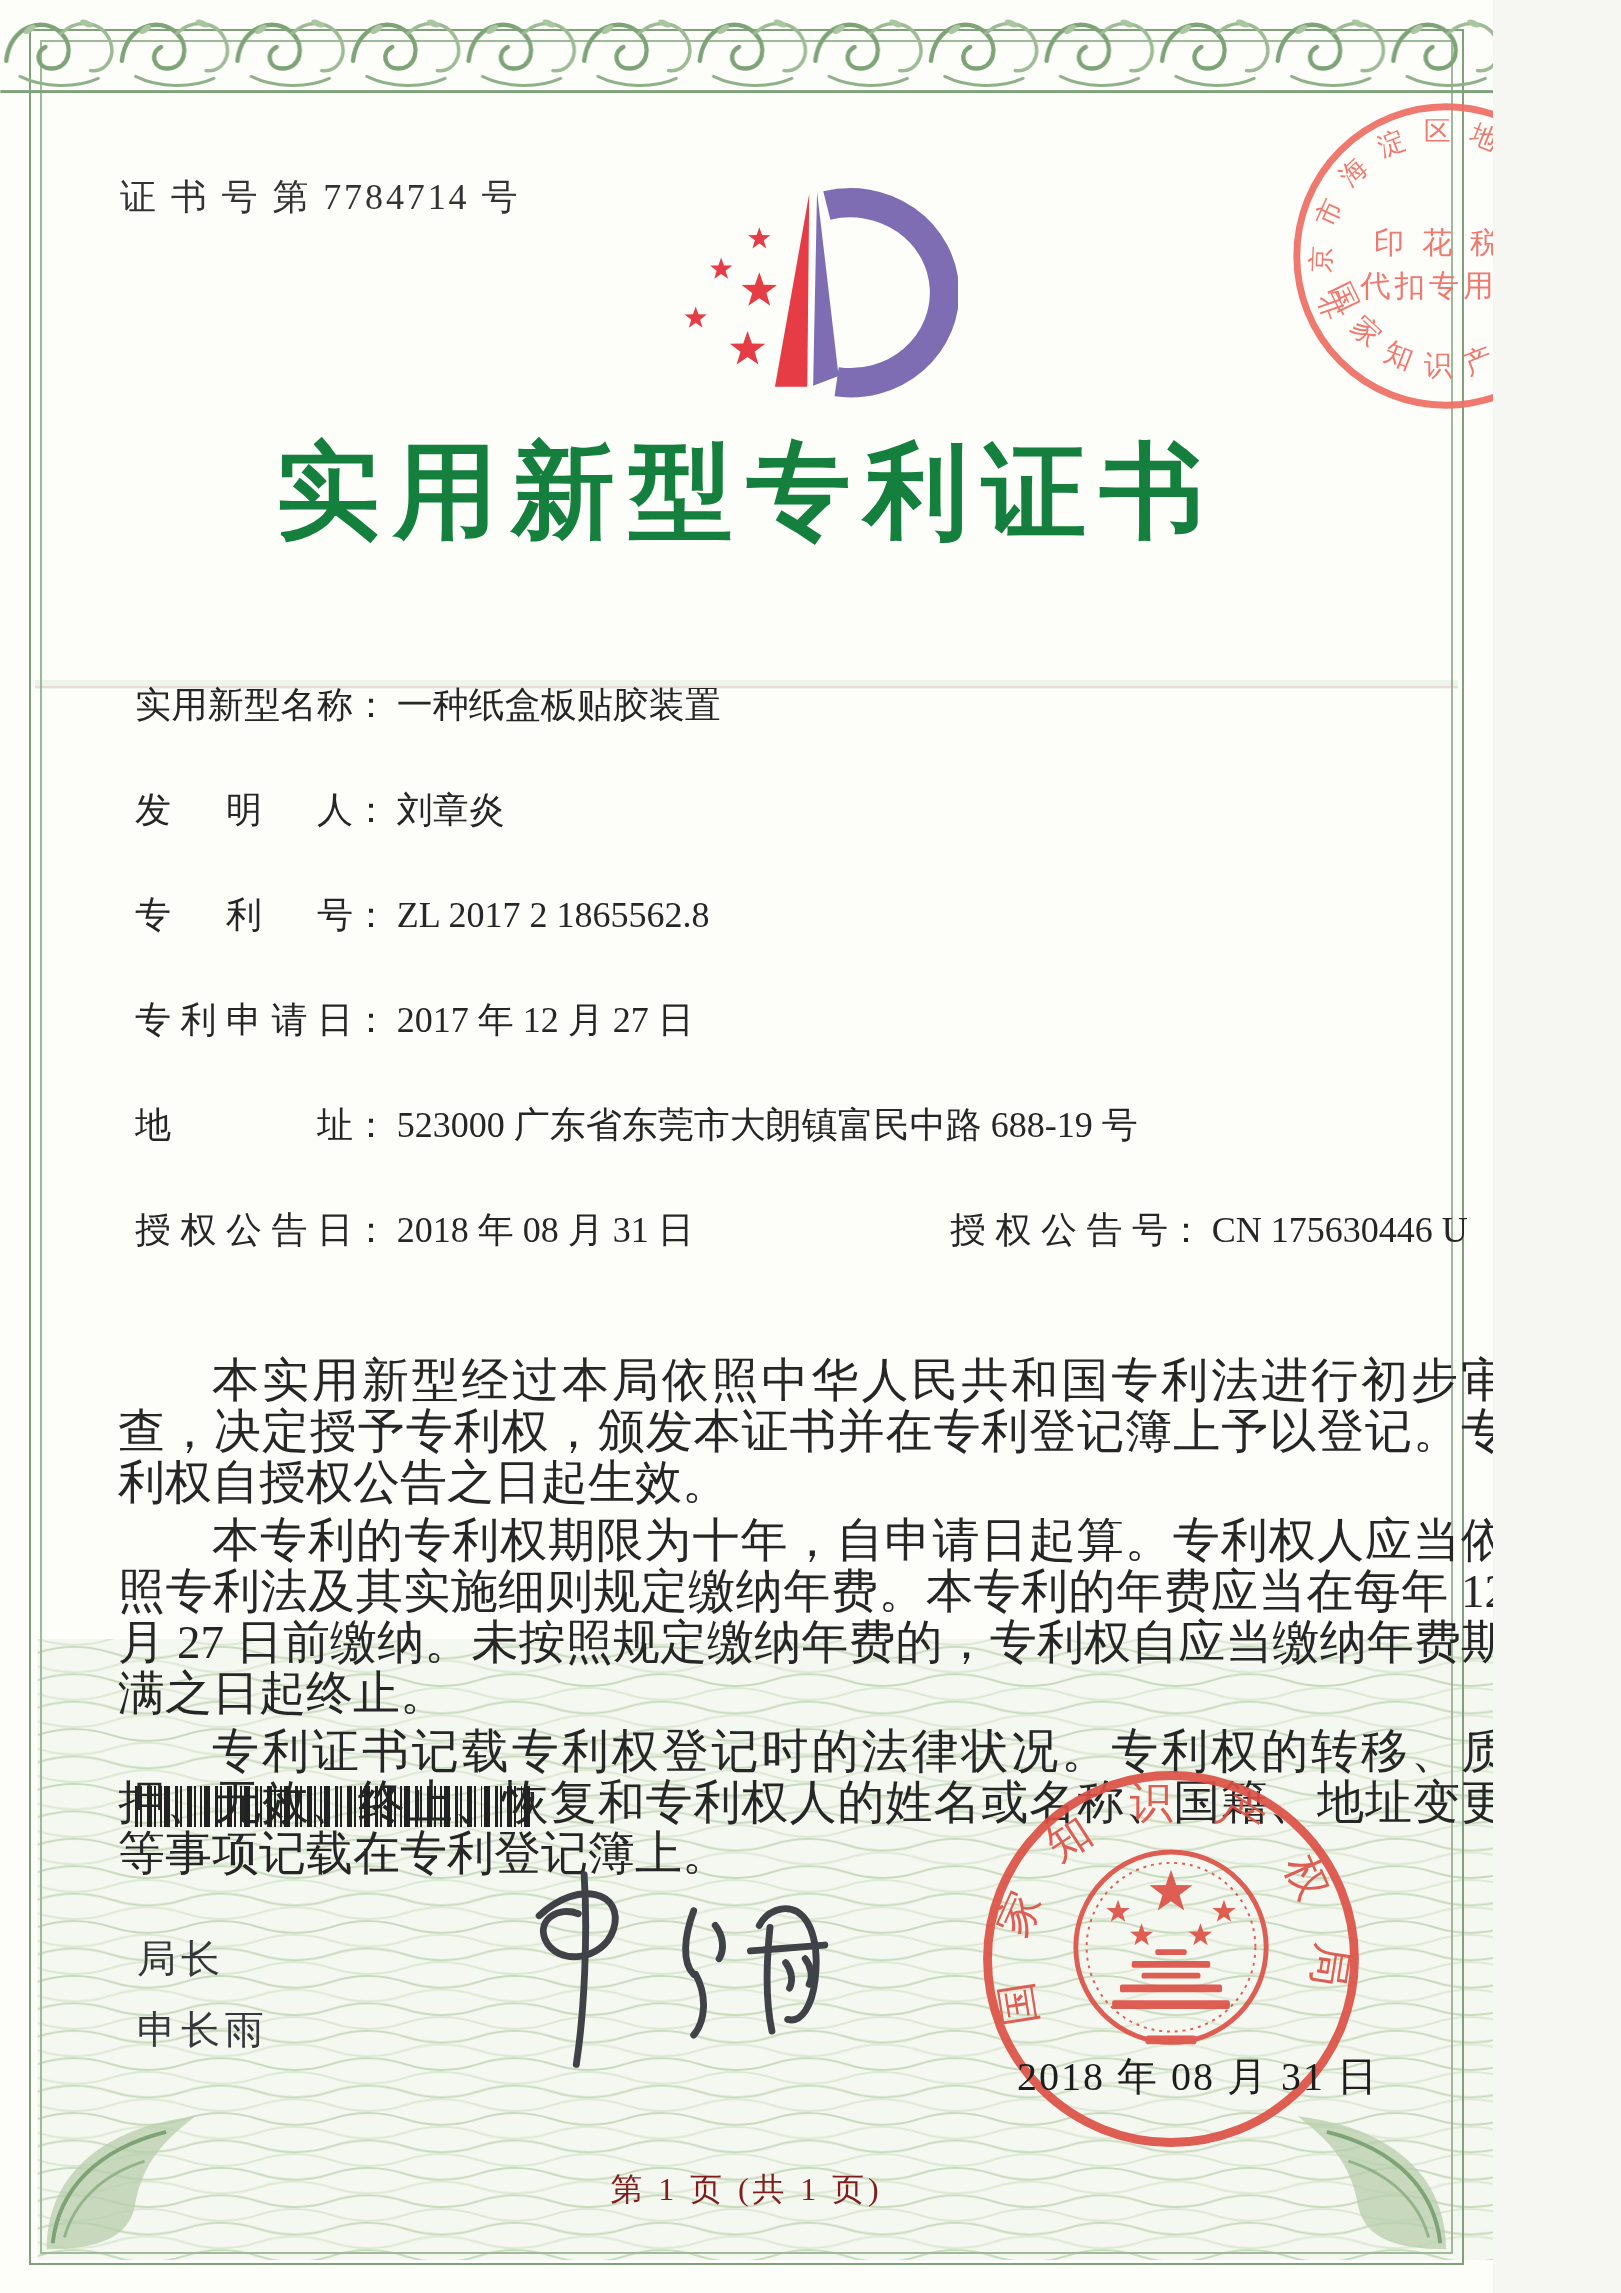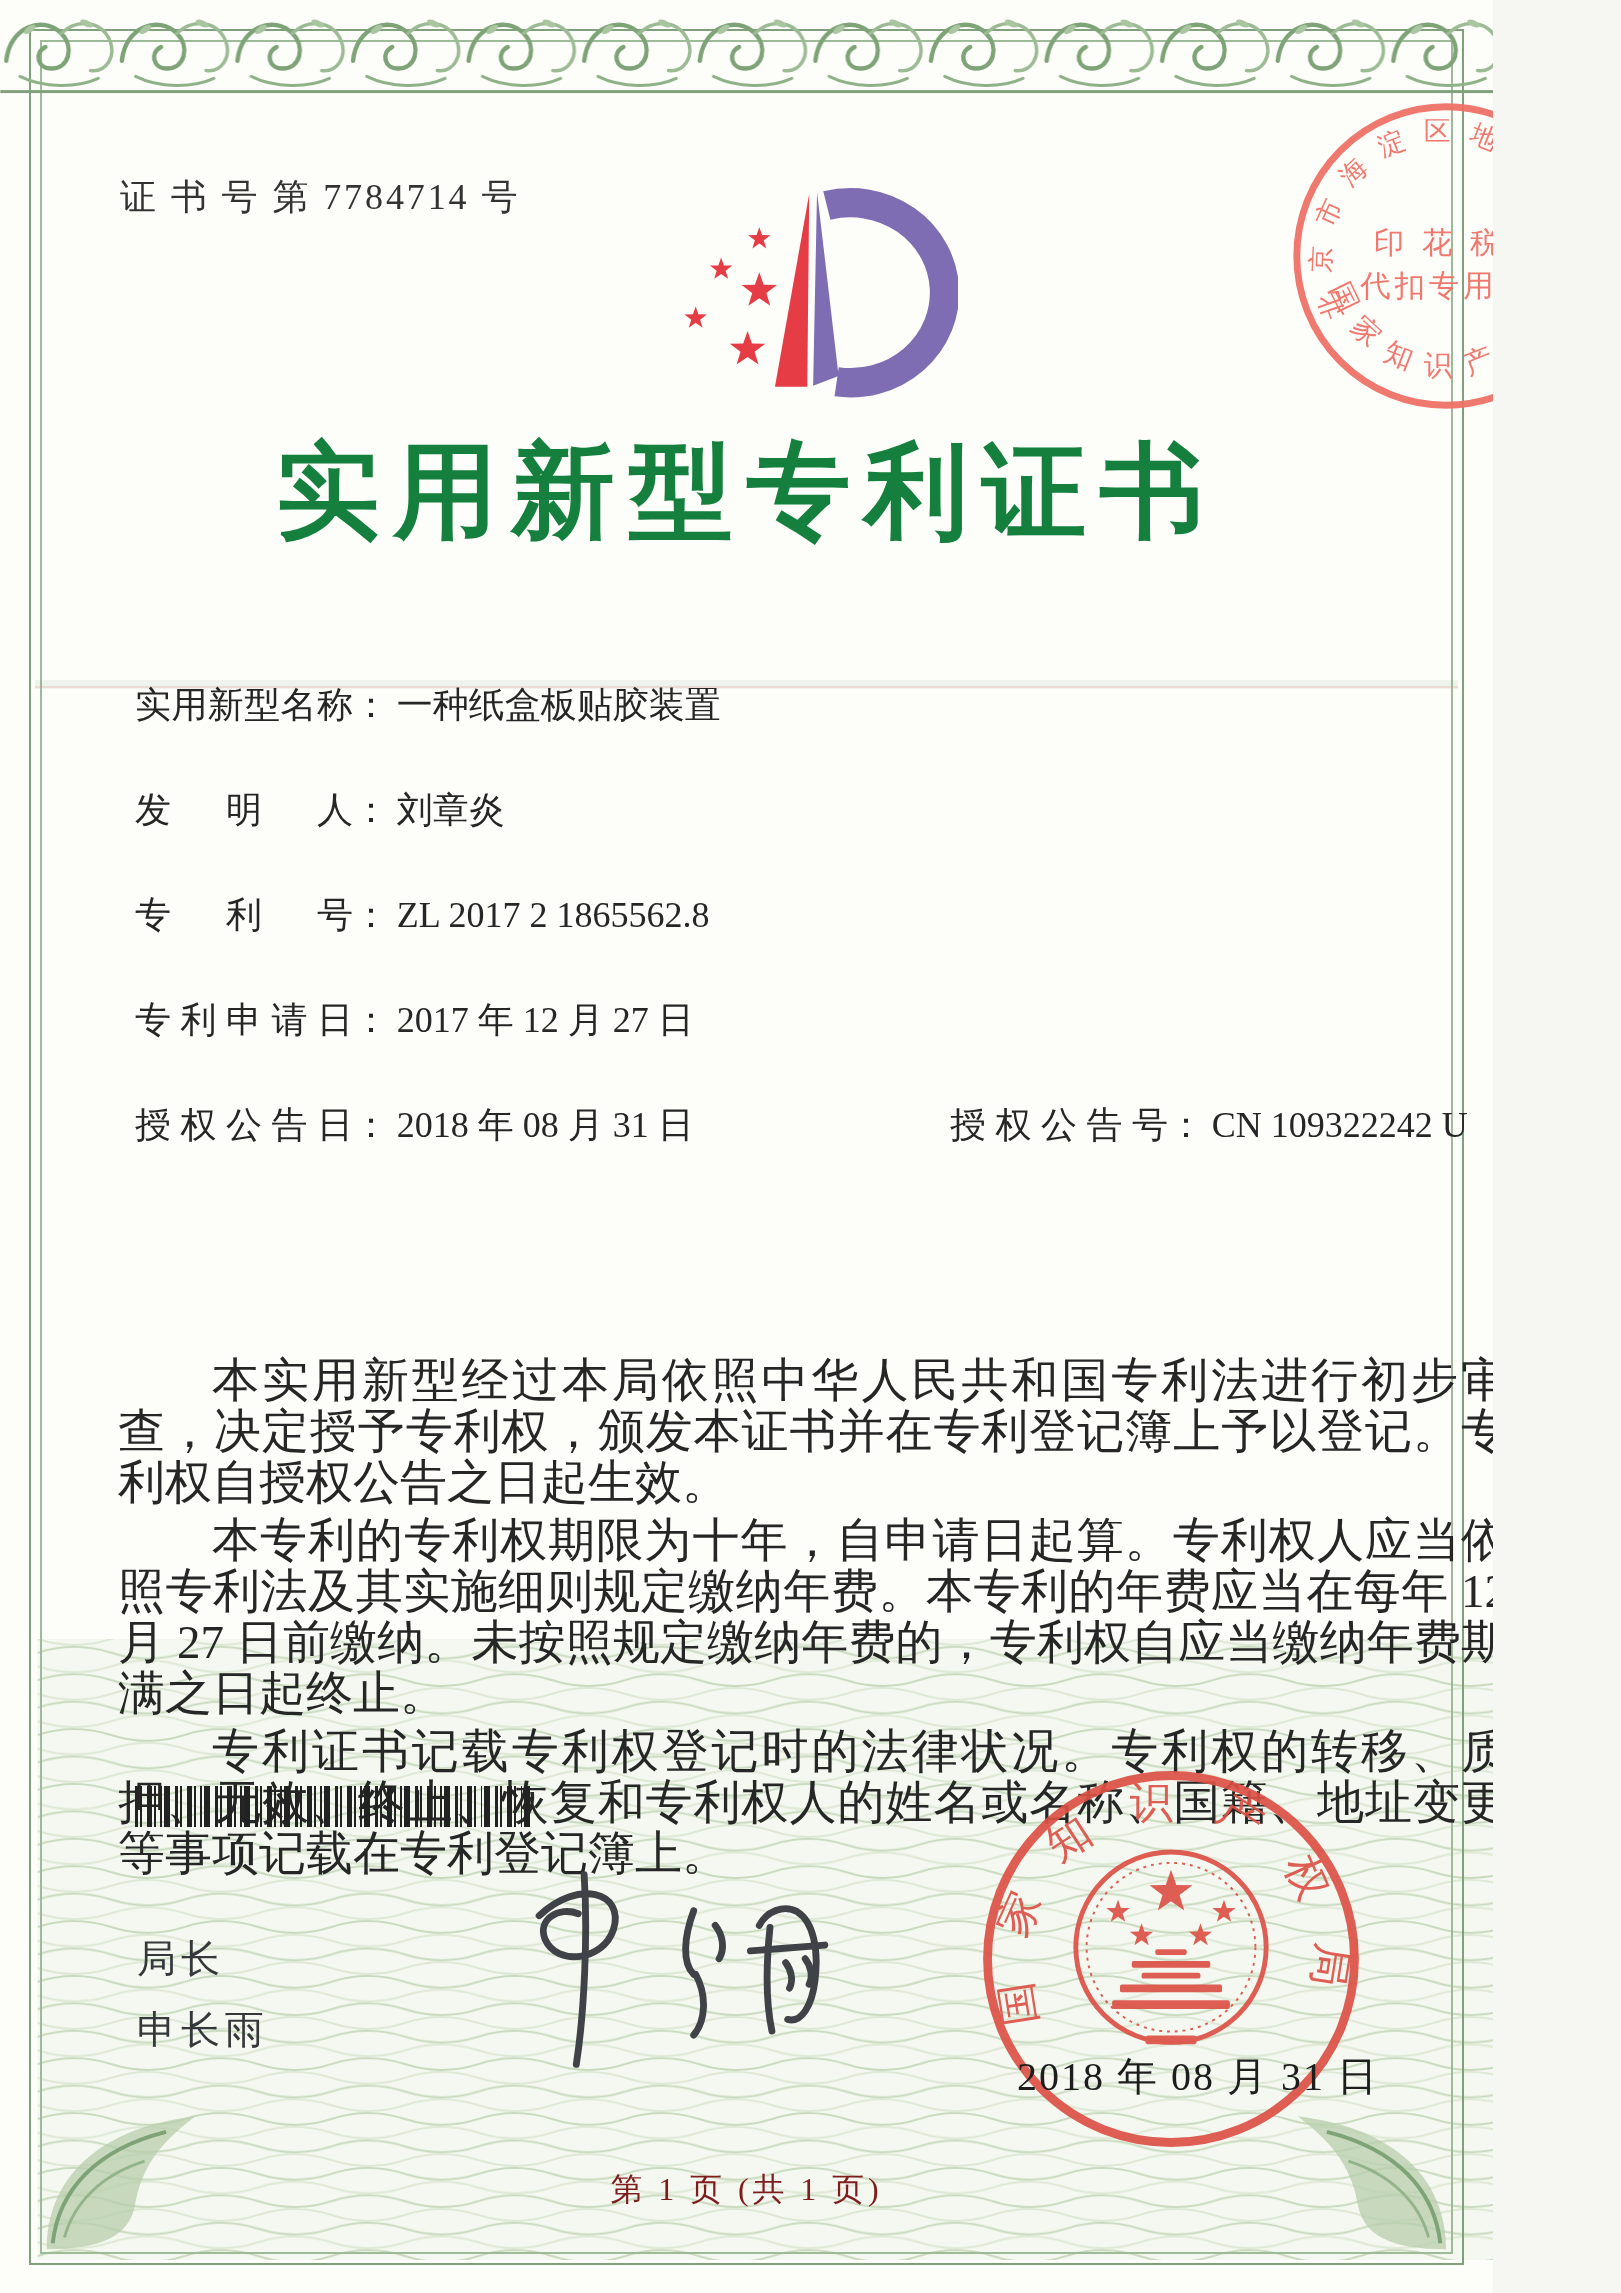--- a/index.html
+++ b/index.html
@@ -155,23 +155,26 @@
     <div class="frow">
       <span class="lbl">发明人</span><span>：</span><span class="val">刘章炎</span>
     </div>
     <div class="frow">
       <span class="lbl">专利号</span><span>：</span><span class="val">ZL 2017 2 1865562.8</span>
     </div>
     <div class="frow">
       <span class="lbl">专利申请日</span><span>：</span><span class="val">2017 年 12 月 27 日</span>
     </div>
     <div class="frow">
+      <span class="lbl">地址</span><span>：</span><span class="val">523000 广东省东莞市大朗镇富民中路 688-19 号</span>
+    </div>
+    <div class="frow">
       <span class="lbl">授权公告日</span><span>：</span><span class="val">2018 年 08 月 31 日</span>
       <span class="grant">
-        <span class="lbl">授权公告号</span><span>：</span><span class="val">CN 109322242 U</span>
+        <span class="lbl">授权公告号</span><span>：</span><span class="val">CN 175630446 U</span>
       </span>
     </div>
   </div>
 
   
   <div class="paras">
     <p>本实用新型经过本局依照中华人民共和国专利法进行初步审查，决定授予专利权，颁发本证书并在专利登记簿上予以登记。专利权自授权公告之日起生效。</p>
     <p>本专利的专利权期限为十年，自申请日起算。专利权人应当依照专利法及其实施细则规定缴纳年费。本专利的年费应当在每年 12 月 27 日前缴纳。未按照规定缴纳年费的，专利权自应当缴纳年费期满之日起终止。</p>
     <p>专利证书记载专利权登记时的法律状况。专利权的转移、质押、无效、终止、恢复和专利权人的姓名或名称、国籍、地址变更等事项记载在专利登记簿上。</p>
   </div>

